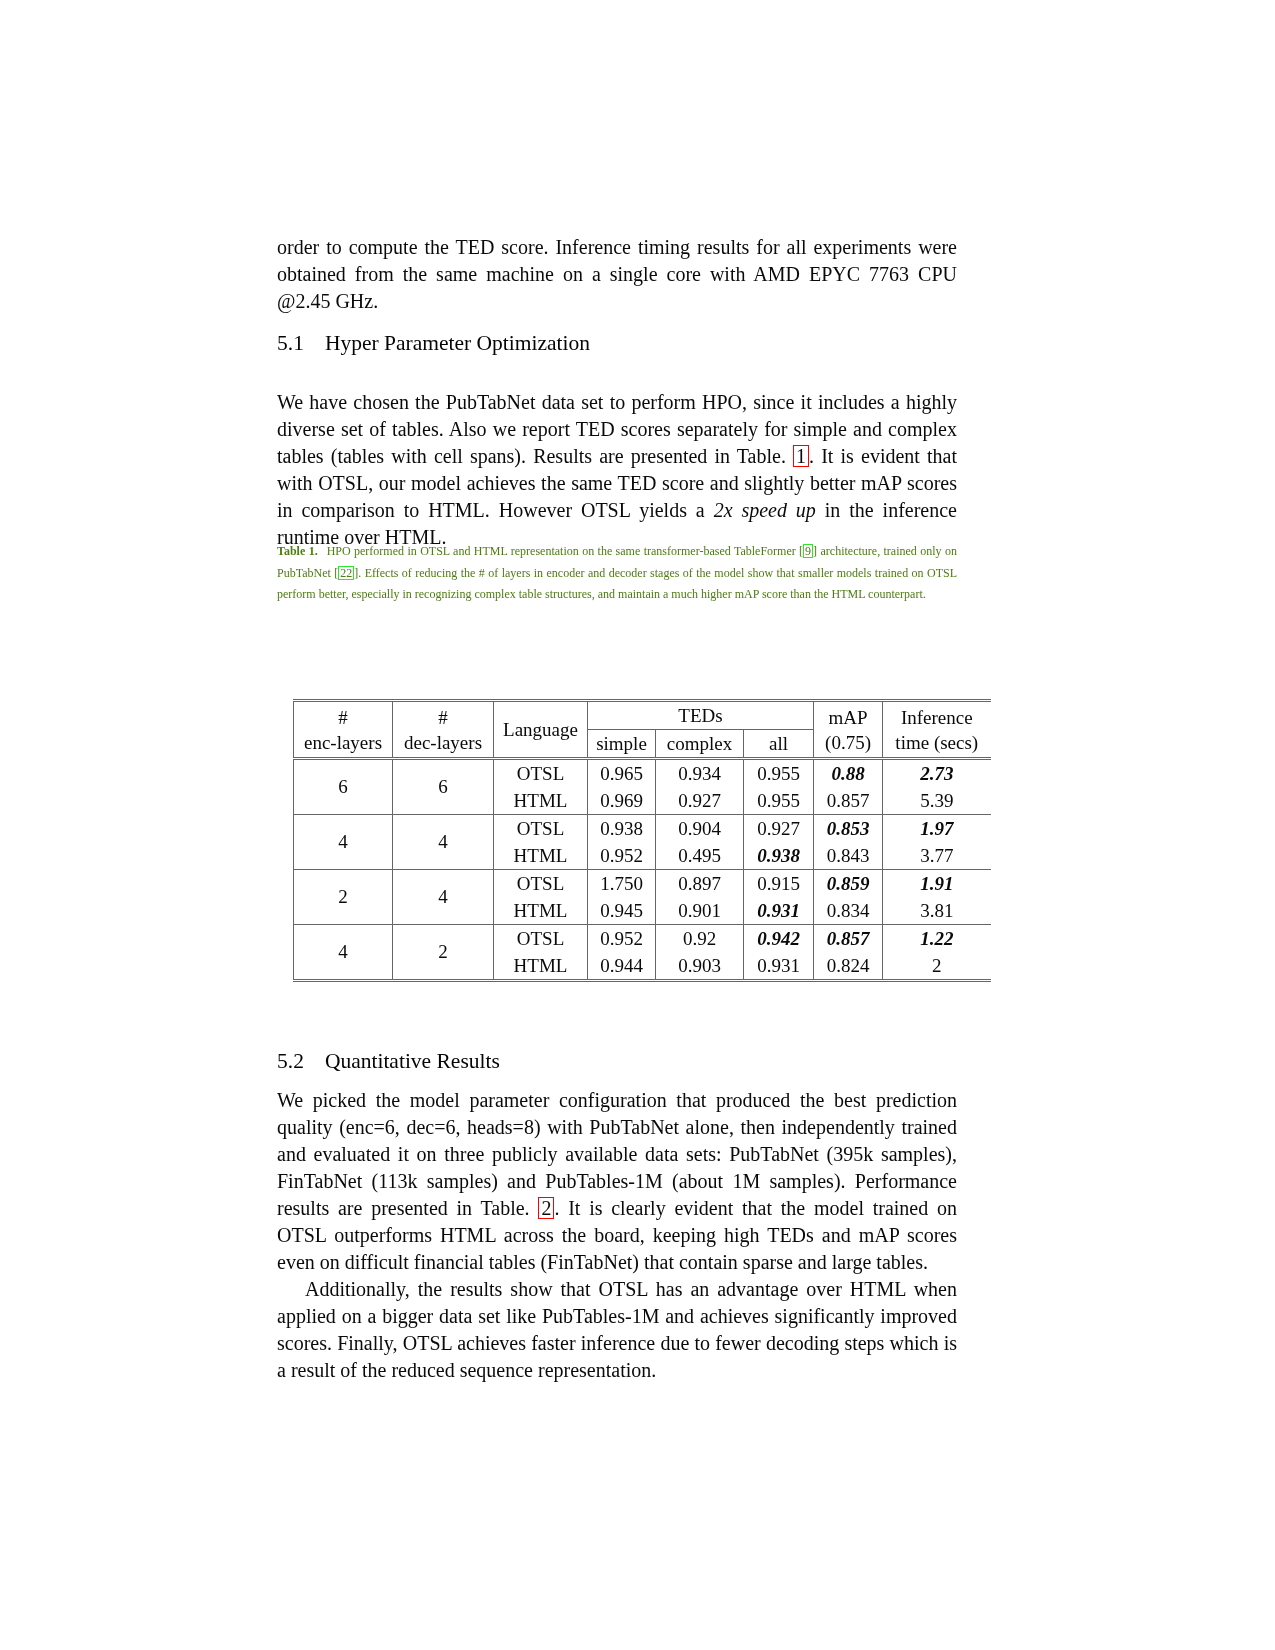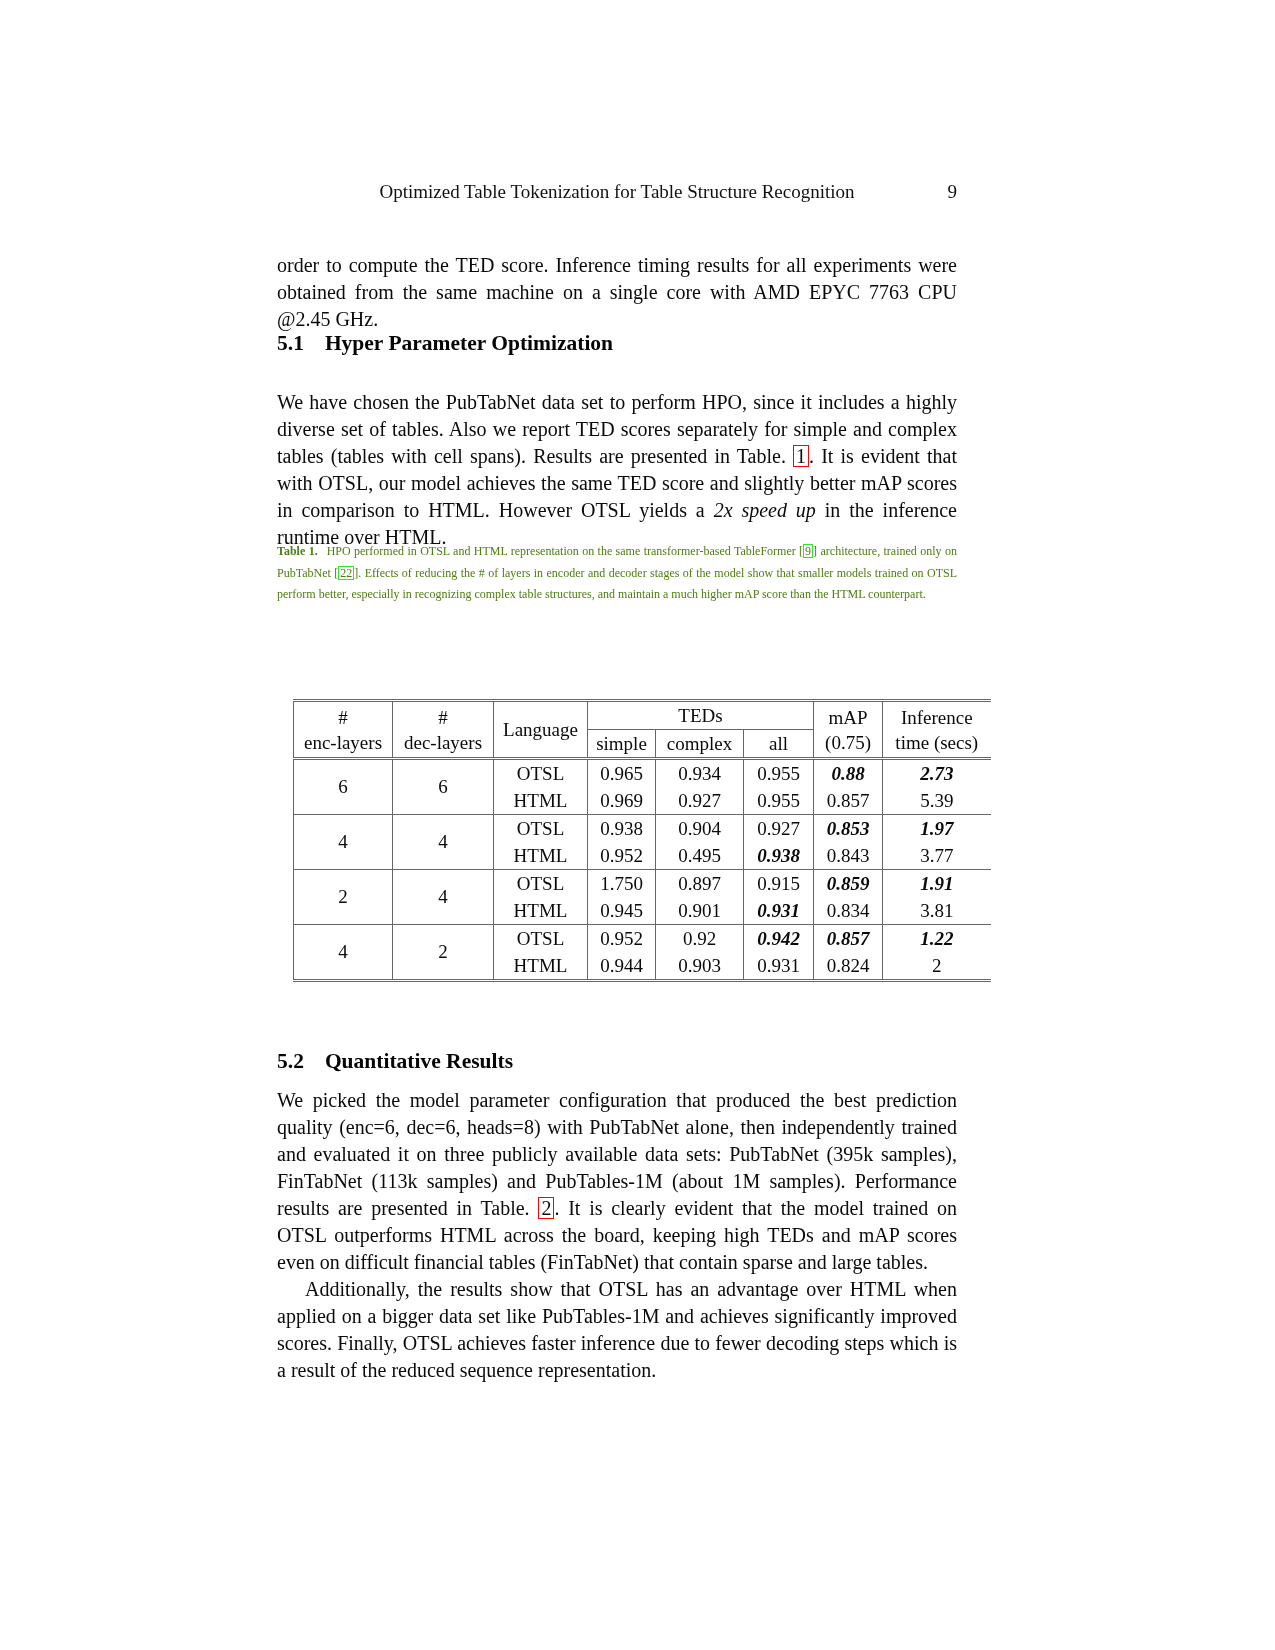--- a/index.html
+++ b/index.html
@@ -16,29 +16,29 @@
     position:absolute;top:181px;left:277px;width:680px;height:24px;
     font-size:19px;color:#111;
   }
   .running-head .rh-title{display:block;text-align:center;}
   .running-head .rh-page{position:absolute;right:0;top:0;}
   
   .para{
     position:absolute;left:277px;width:680px;
     font-size:20px;line-height:27px;text-align:justify;color:#0a0a0a;
   }
-  .p-intro{top:232px;}
+  .p-intro{top:214px;}
   .p-51{top:369px;}
   .p-52{top:1087px;}
   .p-52 .para2{text-indent:28px;margin:0;}
   .p-52 .para1{margin:0;}
   
   .sec-heading{
     position:absolute;left:277px;width:680px;
-    font-size:21.5px;font-weight:bold;color:#050505;
+    font-size:21.5px;font-weight:normal;color:#050505;
   }
   .h-51{top:331px;}
   .h-52{top:1049px;}
   .sec-heading .sec-num{margin-right:21px;}
   
   .caption{
     position:absolute;top:541px;left:277px;width:680px;
     font-size:12px;line-height:21.6px;text-align:justify;color:#4d7c0f;
   }
   .caption .run-bgap{margin-right:9px;}
@@ -75,24 +75,20 @@
   col.c-enc{width:99px;}  col.c-dec{width:101px;}
   col.c-lang{width:94px;} col.c-simple{width:68px;}
   col.c-complex{width:88px;} col.c-all{width:70px;}
   col.c-map{width:69px;} col.c-time{width:108px;}
 </style>
 </head>
 <body>
 
 <div class="page">
 
-  <div class="running-head">
-    <span class="rh-title">Optimized Table Tokenization for Table Structure Recognition</span>
-    <span class="rh-page">9</span>
-  </div>
 
   <p class="para p-intro"><span>order to compute the TED score. Inference timing results for all experiments were obtained from the same machine on a single core with AMD EPYC 7763 CPU @2.45 GHz.</span></p>
 
   <div class="sec-heading h-51">
     <span class="sec-num">5.1</span><span>Hyper Parameter Optimization</span>
   </div>
 
   <p class="para p-51"><span>We have chosen the PubTabNet data set to perform HPO, since it includes a highly diverse set of tables. Also we report TED scores separately for simple and complex tables (tables with cell spans). Results are presented in Table. </span><span class="run-ref">1</span><span>. It is evident that with OTSL, our model achieves the same TED score and slightly better mAP scores in comparison to HTML. However OTSL yields a </span><span class="run-i">2x speed up</span><span> in the inference runtime over HTML.</span></p>
 
   <div class="caption"><span class="run-bgap">Table 1.</span><span>HPO performed in OTSL and HTML representation on the same transformer-based TableFormer [</span><span class="run-cite">9</span><span>] architecture, trained only on PubTabNet [</span><span class="run-cite">22</span><span>]. Effects of reducing the # of layers in encoder and decoder stages of the model show that smaller models trained on OTSL perform better, especially in recognizing complex table structures, and maintain a much higher mAP score than the HTML counterpart.</span></div>

